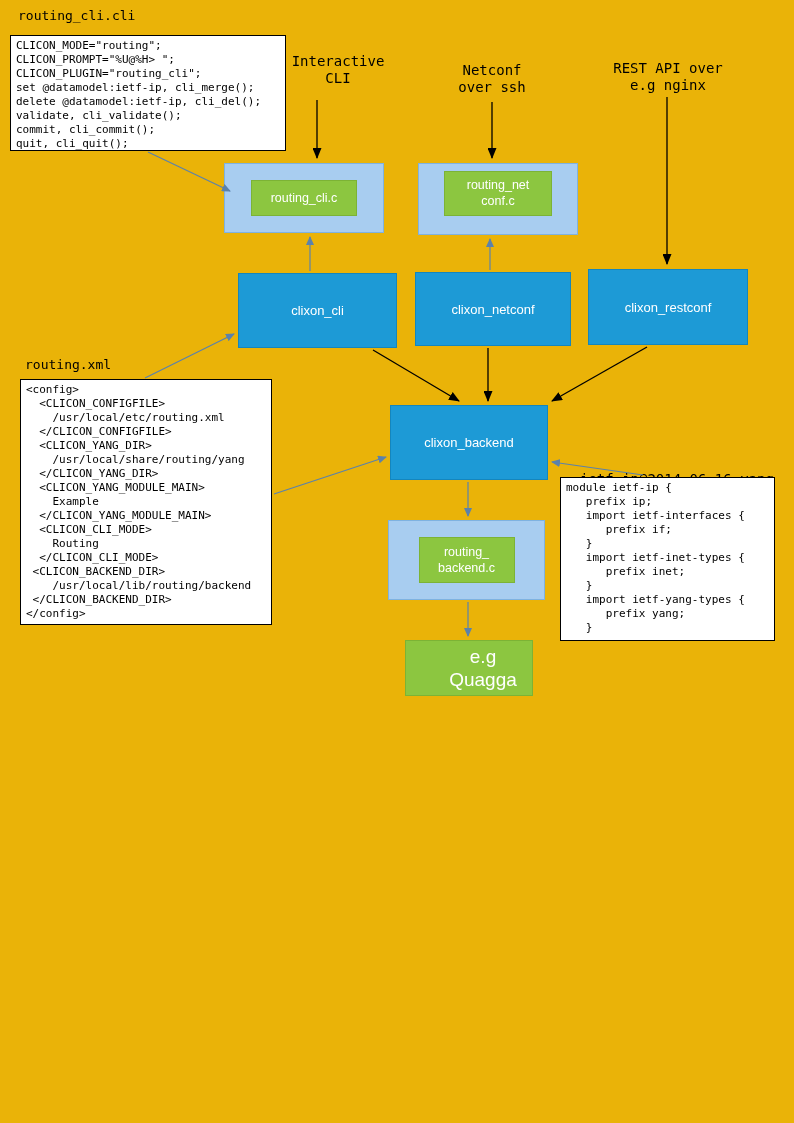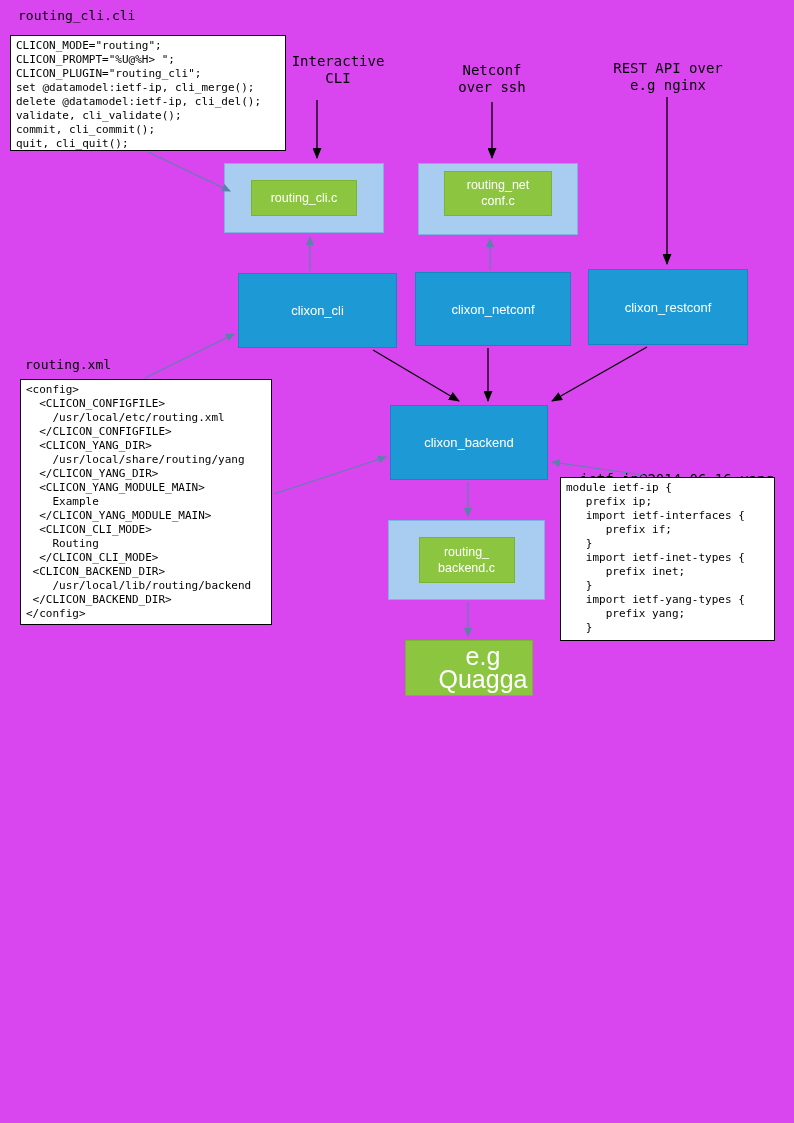--- a/index.html
+++ b/index.html
@@ -1,19 +1,19 @@
 <!DOCTYPE html>
 <html style="--dark-blue: #1d9ad6; --dark-blue-border: #1486bd; --light-blue: #a8cdf0; --light-blue-border: #7fb2e0; --green: #8cc640; --green-border: #7cb335; --blue-arrow: #5b82ab; --black-arrow: #000000;"><head>
 <meta charset="utf-8">
 <style>
   html,body{margin:0;padding:0;background:#fff;}
   #stage{
     position:relative;
     width:794px;height:1123px;
-    background:#d946ef;
+    background:#eab308;
     font-family:"DejaVu Sans Mono", monospace;
     overflow:hidden;
   }
   .abs{position:absolute;box-sizing:border-box;}
   .filetitle{
     font:13px/16px "DejaVu Sans Mono", monospace;
     color:#000;white-space:pre;
   }
   .filetitle.big{font-size:14px;margin-top:36px;}
   .codebox{
@@ -53,21 +53,21 @@
     border:1px solid var(--green-border);
     display:flex;align-items:center;justify-content:center;
     color:#fff;
     font-family:"Liberation Sans", sans-serif;
     font-size:12.5px;line-height:16px;
     text-align:center;white-space:pre-line;
   }
   .quagga{
     background:var(--green);
     border:1px solid var(--green-border);
-    font-size:25px;line-height:23px;padding-left:28px;
+    font-size:19px;line-height:23px;padding-left:28px;
   }
   #arrows{
     position:absolute;left:0;top:0;
     pointer-events:none;
     z-index:10;
   }
   .bk{stroke:var(--black-arrow);stroke-width:1.3;}
   .bl{stroke:var(--blue-arrow);stroke-width:1.2;}
   .mbk{fill:var(--black-arrow);}
   .mbl{fill:var(--blue-arrow);}

